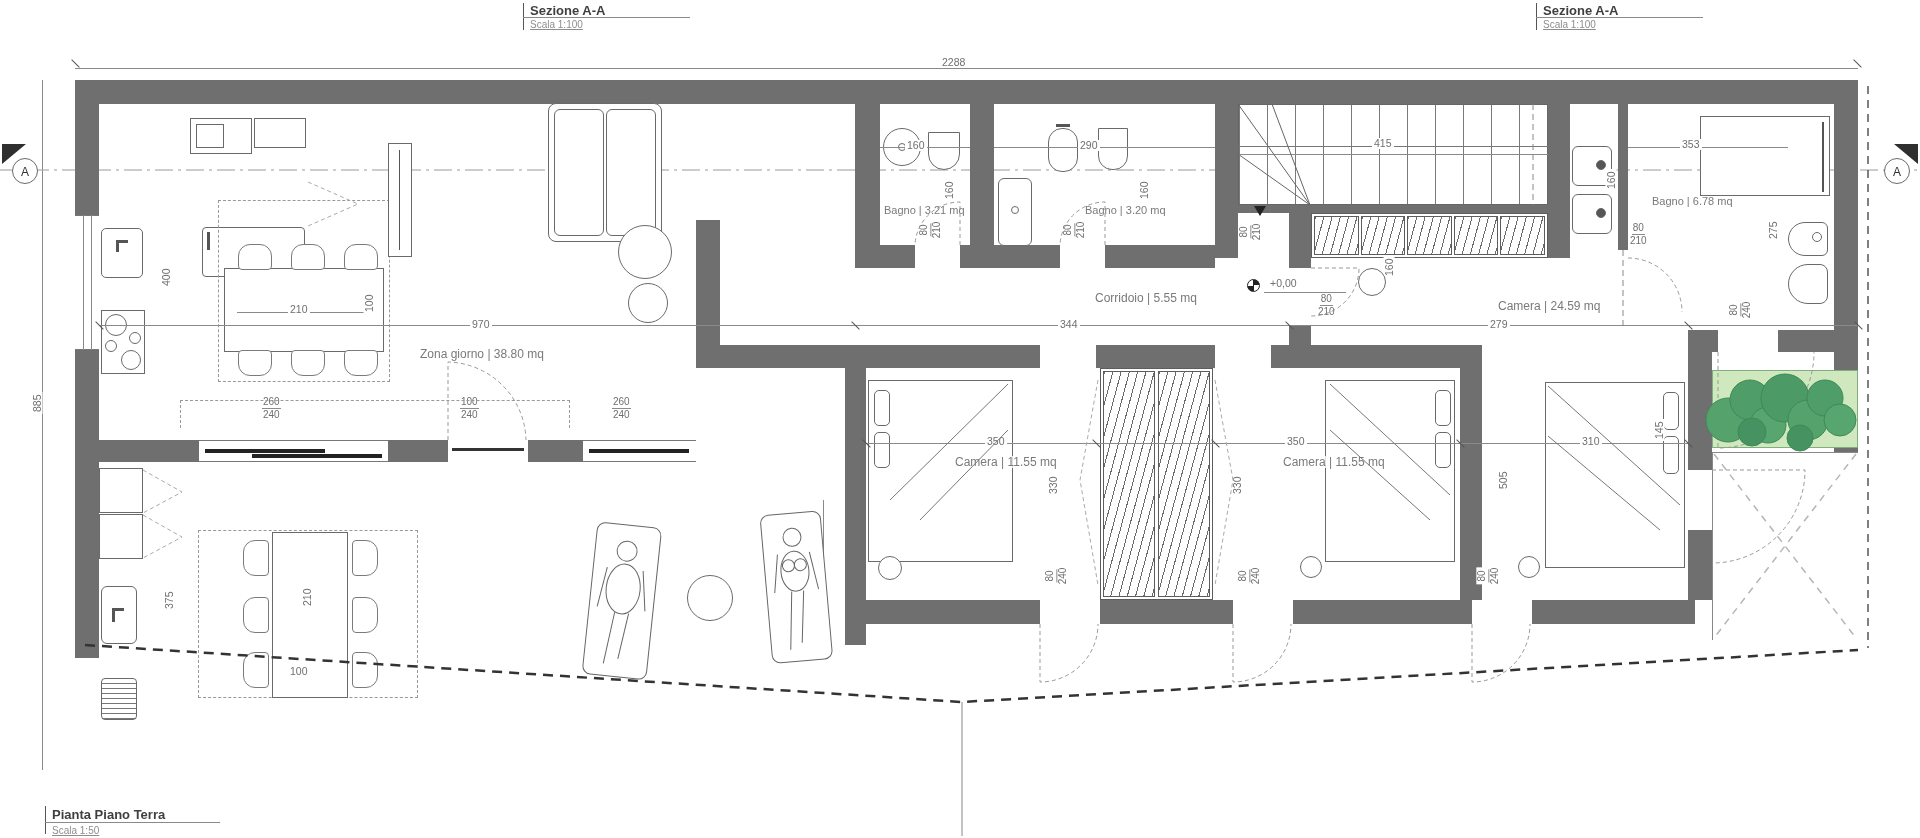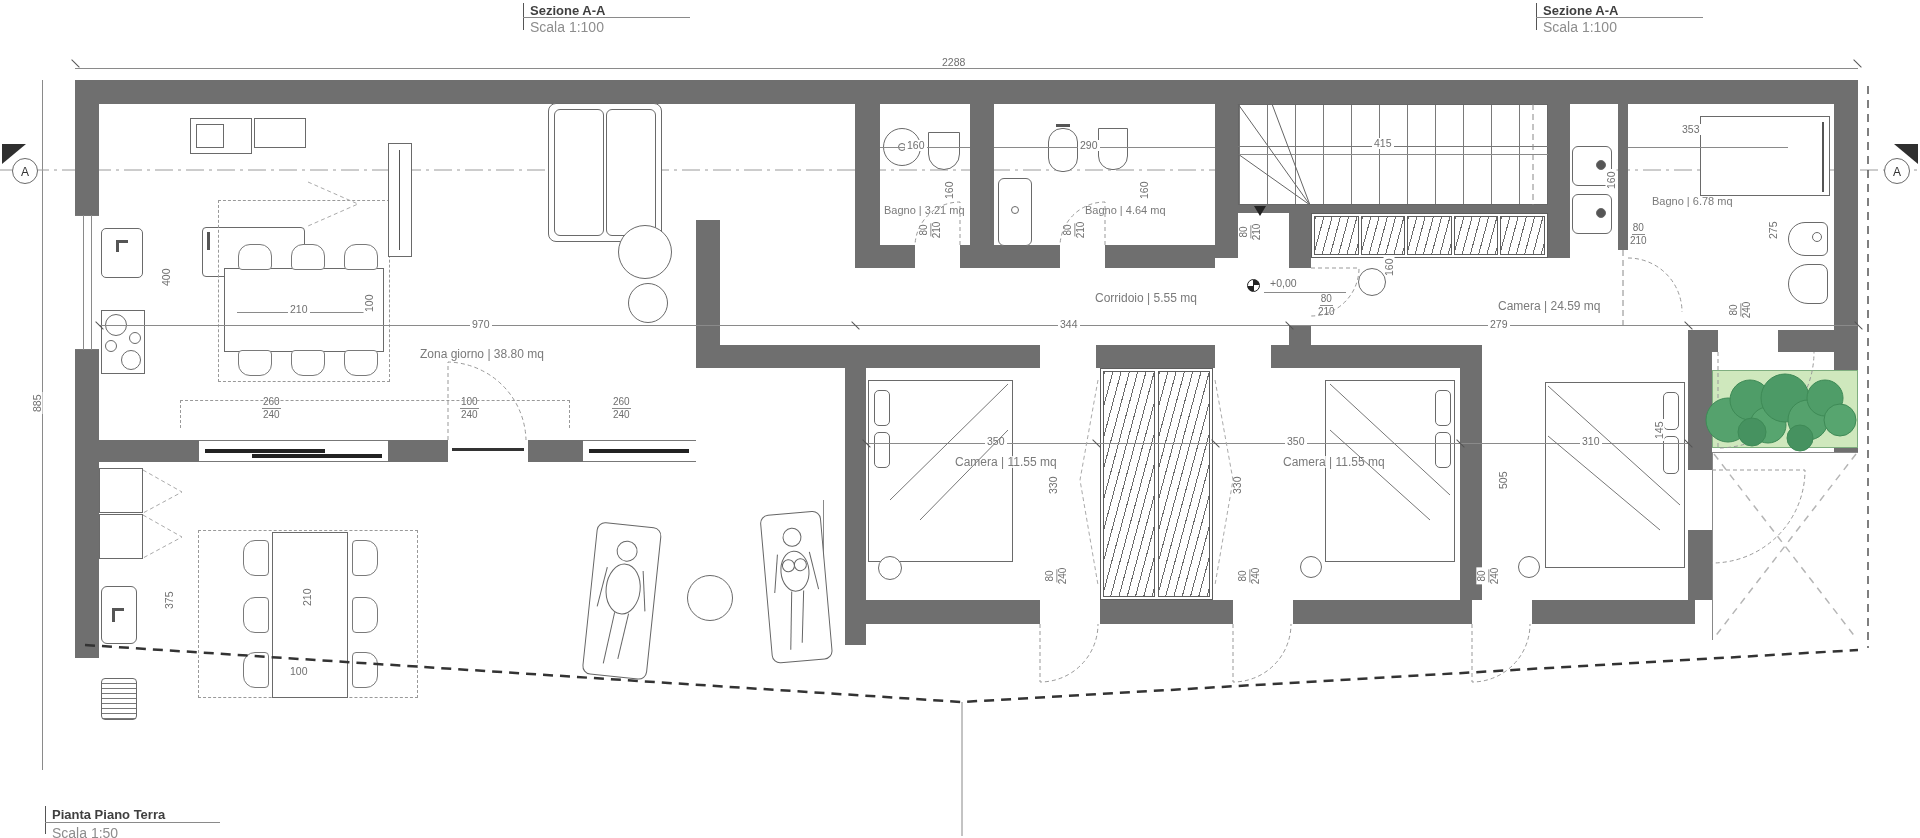--- a/index.html
+++ b/index.html
@@ -18,21 +18,21 @@
   .furn{border:1px solid #6a6a6a;background:#fff;}
   .circ{border:1px solid #6a6a6a;border-radius:50%;background:#fff;}
   .chair{border:1px solid #7a7a7a;border-radius:12px 12px 4px 4px;background:#fff;}
   .chairL{border:1px solid #7a7a7a;border-radius:12px 4px 4px 12px;background:#fff;}
   .chairR{border:1px solid #7a7a7a;border-radius:4px 12px 12px 4px;background:#fff;}
   .hatch{border:1px solid #5d5d5d;background:repeating-linear-gradient(105deg,#6a6a6a 0 1px,transparent 1px 8px),#fff;}
   .stairs{border:1px solid #666;background:repeating-linear-gradient(90deg,#7a7a7a 0 1px,transparent 1px 28px),#fff;}
   .dash{border:1px dashed #999;background:transparent;}
   .tk{width:11px;height:1px;background:#555;transform:rotate(45deg);}
   .title{font-size:13px;font-weight:bold;color:#3f3f3f;white-space:nowrap;line-height:1;}
-  .scale{font-size:14px;color:#8d8d8d;white-space:nowrap;line-height:1;}
+  .scale{font-size:10px;color:#8d8d8d;white-space:nowrap;line-height:1;text-decoration:underline;}
   .lvl{border:1px solid #222;border-radius:50%;
     background:conic-gradient(#222 0 90deg,#fff 90deg 180deg,#222 180deg 270deg,#fff 270deg);}
   .tri{width:0;height:0;}
   svg.ov{position:absolute;left:0;top:0;pointer-events:none;}
 </style>
 </head>
 <body>
 
 <div id="canvas">
 
@@ -173,21 +173,21 @@
     </div>
   <div class="a" style="left:915px;top:245px;width:45px;height:23px;background:#fff"></div>
 
   <div class="a furn" style="left:998px;top:178px;width:34px;height:68px;border-radius:6px"></div>
   <div class="a circ" style="left:1011px;top:206px;width:8px;height:8px"></div>
   <div class="a furn" style="left:1048px;top:128px;width:30px;height:44px;border-radius:14px"></div>
   <div class="a lnd" style="left:1056px;top:124px;width:14px;height:3px"></div>
   <div class="a furn" style="left:1098px;top:128px;width:30px;height:42px;border-radius:0 0 14px 14px"></div>
   <div class="a ln" style="left:994px;top:147px;width:221px;height:1px"></div>
   <div class="a dim" style="left:1078px;top:140px">290</div>
-  <div class="a rm" style="left:1085px;top:205px;font-size:11px">Bagno | 4.64 mq</div>
+  <div class="a rm" style="left:1085px;top:205px;font-size:11px">Bagno | 3.20 mq</div>
   <div class="a dim dimv" style="left:1133px;top:185px">160</div>
   <div class="a frac fracv" style="left:1066px;top:218px">
       <span>80</span>
       <span>210</span>
     </div>
   <div class="a" style="left:1060px;top:245px;width:45px;height:23px;background:#fff"></div>
 
   <div class="a stairs" style="left:1238px;top:104px;width:310px;height:101px"></div>
   <div class="a ln" style="left:1238px;top:154px;width:310px;height:1px"></div>
   <div class="a ln" style="left:1238px;top:146px;width:310px;height:1px;background:#777"></div>
@@ -217,21 +217,21 @@
   <div class="a dim" style="left:1268px;top:278px">+0,00</div>
   <div class="a ln" style="left:1264px;top:292px;width:82px;height:1px"></div>
   <div class="a frac" style="left:1318px;top:293px">
       <span>80</span>
       <span>210</span>
     </div>
 
   <div class="a furn" style="left:1700px;top:116px;width:130px;height:80px"></div>
   <div class="a lnd" style="left:1822px;top:122px;width:2px;height:70px"></div>
   <div class="a ln" style="left:1628px;top:147px;width:160px;height:1px"></div>
-  <div class="a dim" style="left:1680px;top:124px">353</div>
+  <div class="a dim" style="left:1680px;top:139px">353</div>
   <div class="a rm" style="left:1652px;top:196px;font-size:11px">Bagno | 6.78 mq</div>
   <div class="a dim dimv" style="left:1600px;top:175px">160</div>
   <div class="a dim dimv" style="left:1762px;top:225px">275</div>
   <div class="a frac" style="left:1630px;top:222px">
       <span>80</span>
       <span>210</span>
     </div>
   <div class="a furn" style="left:1788px;top:222px;width:40px;height:34px;border-radius:17px 6px 6px 17px"></div>
   <div class="a circ" style="left:1812px;top:232px;width:10px;height:10px"></div>
   <div class="a furn" style="left:1788px;top:264px;width:40px;height:40px;border-radius:20px 8px 8px 20px"></div>

